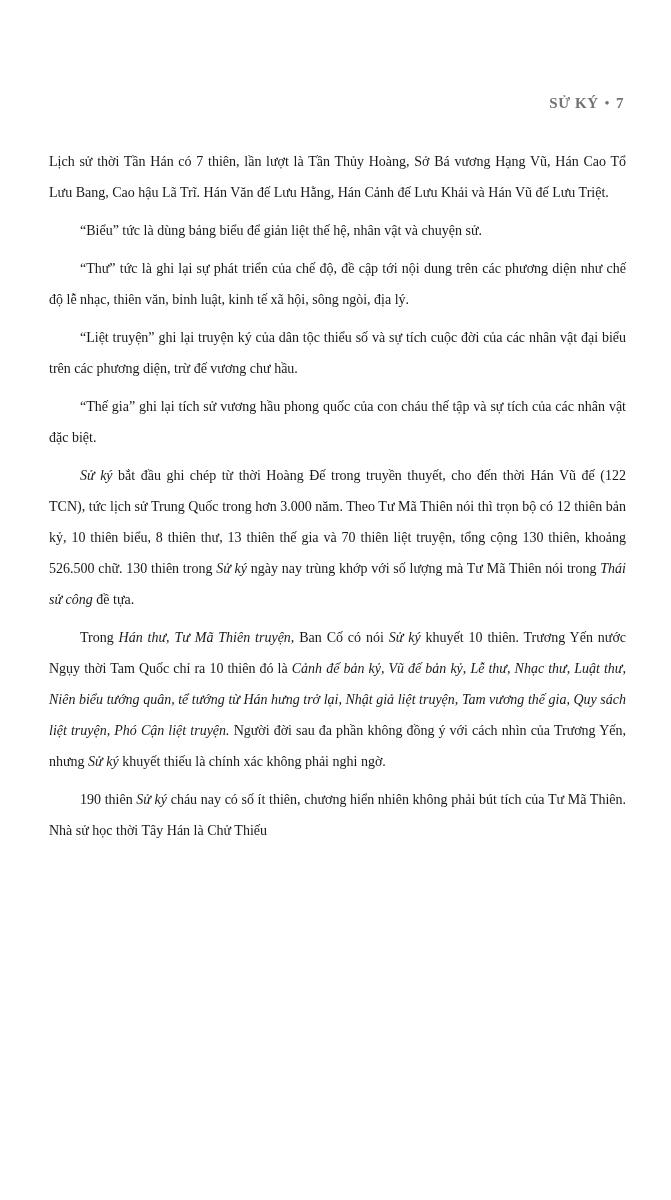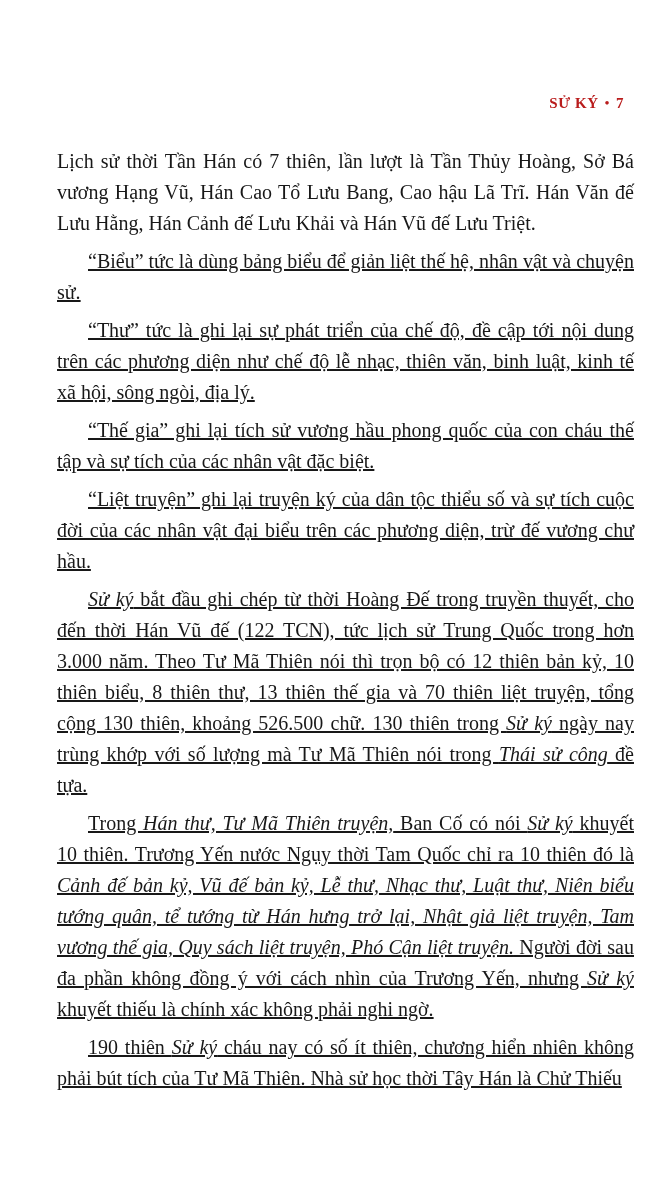--- a/index.html
+++ b/index.html
@@ -17,65 +17,63 @@
     overflow: hidden;
     box-sizing: border-box;
   }
   .page-header {
     position: absolute;
     top: 95px;
     right: 47px;
     font-size: 15px;
     font-weight: bold;
     letter-spacing: 0.6px;
-    color: #b91c1c;
+    color: #737373;
     white-space: nowrap;
   }
   .page-header .sep {
     font-weight: bold;
     padding: 0 6px;
     font-size: 13px;
     vertical-align: 1px;
   }
   .page-content {
     position: absolute;
     top: 146px;
     left: 49px;
     width: 577px;
     text-align: justify;
-    font-size: 20px;
+    font-size: 14px;
     line-height: 31px;
     color: #181818;
-    margin-left: 8px;
   }
   .page-content p {
     margin: 0 0 7px 0;
     padding: 0;
   }
   .page-content p.indent {
     text-indent: 31px;
-    text-decoration: underline;
   }
   .page-content i {
     font-style: italic;
   }
 </style>
 </head>
 <body>
 
 <div class="book-page">
 
   <div class="page-header">
     <span>SỬ KÝ</span><span class="sep">•</span><span>7</span>
   </div>
 
   <div class="page-content" id="paragraphs">
       <p class=""><span>Lịch sử thời Tần Hán có 7 thiên, lần lượt là Tần Thủy Hoàng, Sở Bá vương Hạng Vũ, Hán Cao Tổ Lưu Bang, Cao hậu Lã Trĩ. Hán Văn đế Lưu Hằng, Hán Cảnh đế Lưu Khải và Hán Vũ đế Lưu Triệt.</span></p>
       <p class="indent"><span>“Biểu” tức là dùng bảng biểu để giản liệt thế hệ, nhân vật và chuyện sử.</span></p>
       <p class="indent"><span>“Thư” tức là ghi lại sự phát triển của chế độ, đề cập tới nội dung trên các phương diện như chế độ lễ nhạc, thiên văn, binh luật, kinh tế xã hội, sông ngòi, địa lý.</span></p>
+      <p class="indent"><span>“Liệt truyện” ghi lại truyện ký của dân tộc thiểu số và sự tích cuộc đời của các nhân vật đại biểu trên các phương diện, trừ đế vương chư hầu.</span></p>
       <p class="indent"><span>“Thế gia” ghi lại tích sử vương hầu phong quốc của con cháu thế tập và sự tích của các nhân vật đặc biệt.</span></p>
-      <p class="indent"><span>“Liệt truyện” ghi lại truyện ký của dân tộc thiểu số và sự tích cuộc đời của các nhân vật đại biểu trên các phương diện, trừ đế vương chư hầu.</span></p>
       <p class="indent"><i>Sử ký</i><span> bắt đầu ghi chép từ thời Hoàng Đế trong truyền thuyết, cho đến thời Hán Vũ đế (122 TCN), tức lịch sử Trung Quốc trong hơn 3.000 năm. Theo Tư Mã Thiên nói thì trọn bộ có 12 thiên bản kỷ, 10 thiên biểu, 8 thiên thư, 13 thiên thế gia và 70 thiên liệt truyện, tổng cộng 130 thiên, khoảng 526.500 chữ. 130 thiên trong </span><i>Sử ký</i><span> ngày nay trùng khớp với số lượng mà Tư Mã Thiên nói trong </span><i>Thái sử công</i><span> đề tựa.</span></p>
       <p class="indent"><span>Trong </span><i>Hán thư, Tư Mã Thiên truyện,</i><span> Ban Cố có nói </span><i>Sử ký</i><span> khuyết 10 thiên. Trương Yến nước Ngụy thời Tam Quốc chỉ ra 10 thiên đó là </span><i>Cảnh đế bản kỷ, Vũ đế bản kỷ, Lễ thư, Nhạc thư, Luật thư, Niên biểu tướng quân, tể tướng từ Hán hưng trở lại, Nhật giả liệt truyện, Tam vương thế gia, Quy sách liệt truyện, Phó Cận liệt truyện.</i><span> Người đời sau đa phần không đồng ý với cách nhìn của Trương Yến, nhưng </span><i>Sử ký</i><span> khuyết thiếu là chính xác không phải nghi ngờ.</span></p>
       <p class="indent"><span>190 thiên </span><i>Sử ký</i><span> cháu nay có số ít thiên, chương hiển nhiên không phải bút tích của Tư Mã Thiên. Nhà sử học thời Tây Hán là Chử Thiếu</span></p>
     </div>
 
 </div>
 
 </body></html>

